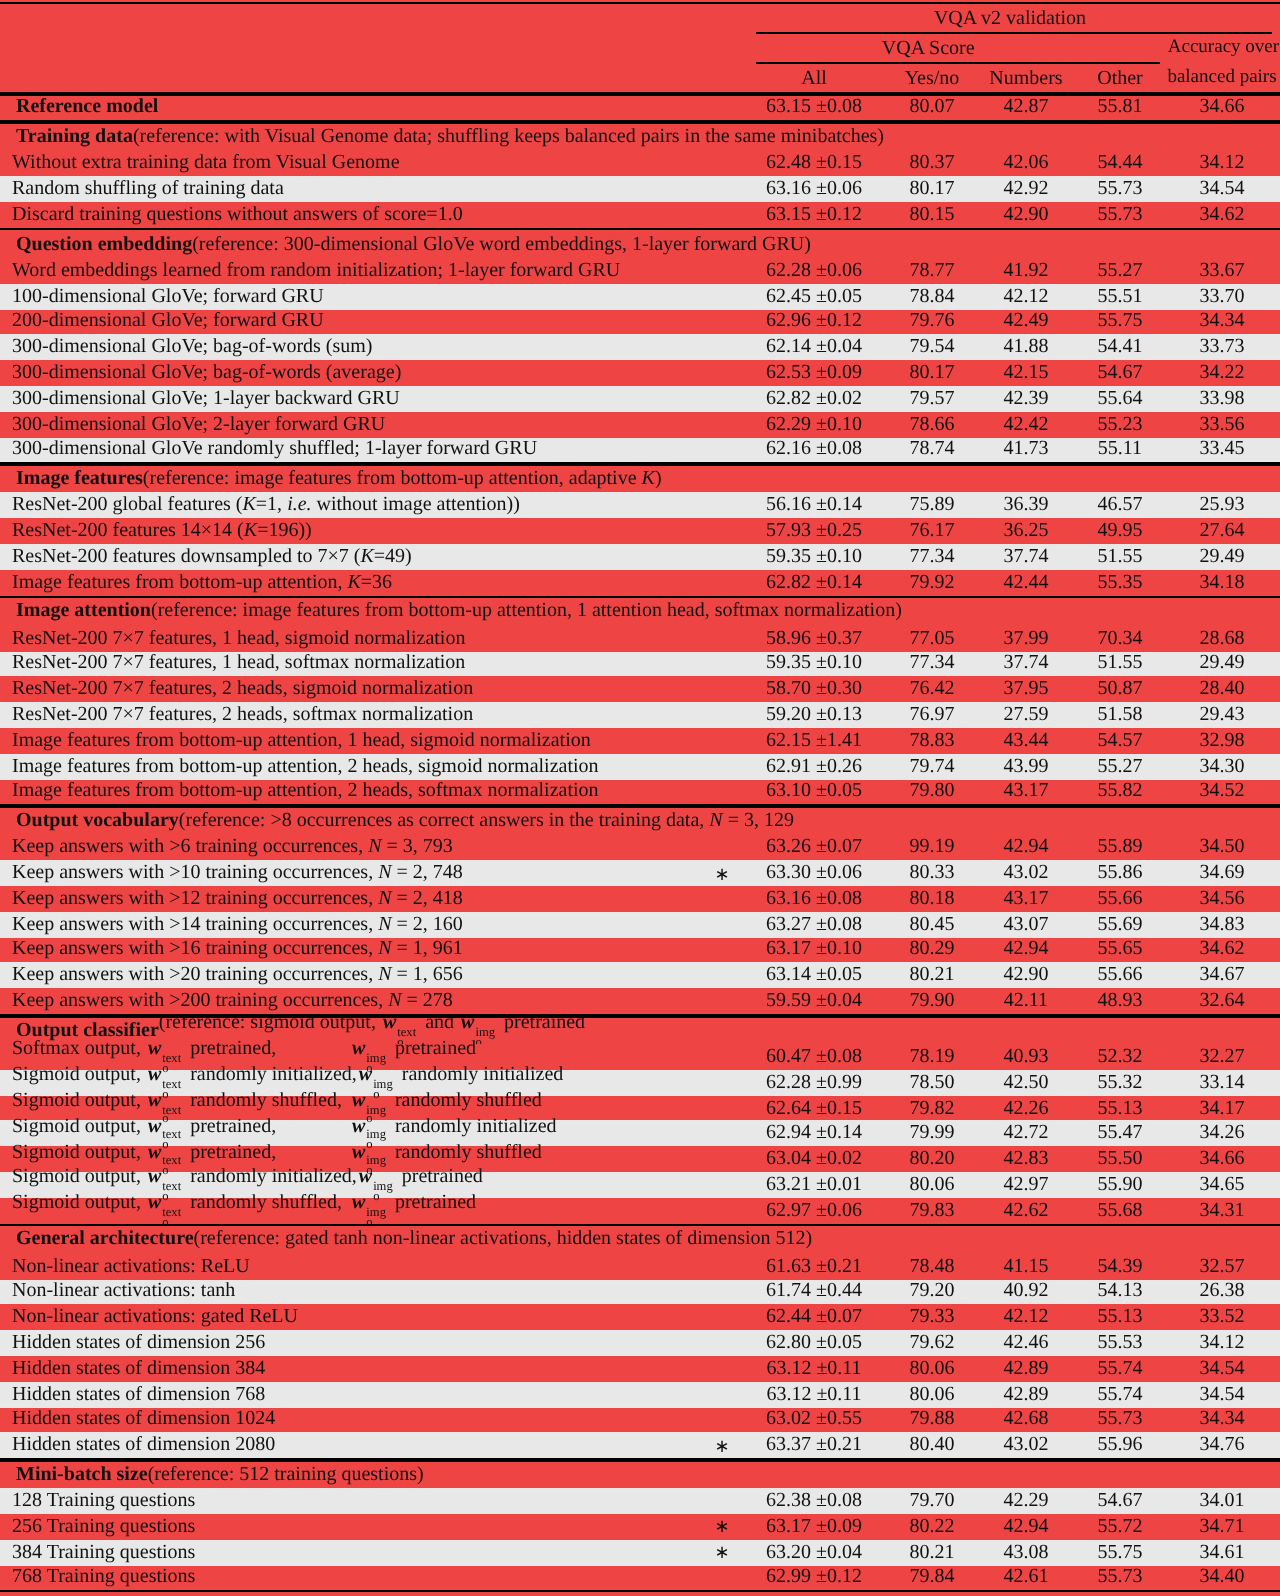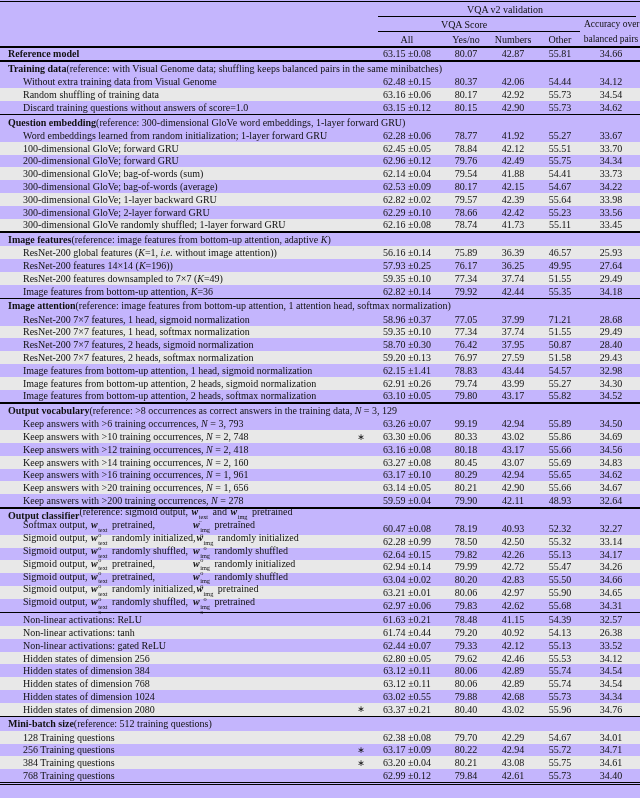--- a/index.html
+++ b/index.html
@@ -1,35 +1,35 @@
 <!DOCTYPE html>
 <html><head>
 <meta charset="utf-8">
 <style>
   html,body{margin:0;padding:0;background:#ffffff;}
-  .page{width:640px;height:798px;background:#c4b5fd;color:#111111;
+  .page{width:640px;height:798px;background:#ef4444;color:#111111;
         font-family:"Liberation Serif", serif;font-size:10px;overflow:hidden;}
   .toprule{height:1px;background:#000;margin-top:1px;}
   .midrule{height:1.6px;background:#000;}
   .secrule{height:1.6px;background:#000;}
   .botrule{height:3.6px;border-top:1.6px solid #000;border-bottom:1px solid #000;box-sizing:border-box;}
   .hrow{display:flex;align-items:center;height:14px;}
   .spacer370{width:370px;}
   .spacer352{width:352px;}
   .spacer18{width:18px;}
   .groupcell{width:270px;text-align:center;}
   .scorecell{width:212px;text-align:center;}
   .acccell{width:58px;text-align:center;font-size:9.5px;white-space:nowrap;margin-left:16px;}
   .rule{height:1px;background:#000;}
   .rule-group{margin-left:378px;width:258px;}
   .rule-score{margin-left:378px;width:202px;}
   .row{display:flex;align-items:center;height:12.8px;}
   .row.shaded{background:#e8e8e8;}
   .row.bold .c-label{font-weight:bold;}
-  .c-label{width:352px;padding-left:23px;box-sizing:border-box;white-space:nowrap;overflow:hidden;}
+  .c-label{width:352px;padding-left:6px;box-sizing:border-box;white-space:nowrap;overflow:hidden;}
   .c-label.flush{padding-left:8px;}
   .c-star{width:18px;text-align:center;font-size:9px;}
   .c-v{text-align:center;white-space:nowrap;}
   .c-all{width:74px;}
   .c-yn{width:44px;}
   .c-num{width:50px;}
   .c-oth{width:44px;}
   .c-acc{width:58px;}
   .acc2{font-size:9.5px;}
   .sechead{display:flex;align-items:center;height:13.5px;padding-left:8px;white-space:nowrap;overflow:hidden;}
@@ -234,21 +234,21 @@
       <div class="sechead">
         <b>Image attention</b>
         <span class="note"> (reference: image features from bottom-up attention, 1 attention head, softmax normalization)</span>
       </div>
       <div class="row">
         <div class="c-label">ResNet-200 7×7 features, 1 head, sigmoid normalization</div>
         <div class="c-star"></div>
         <div class="c-v c-all">58.96 ±0.37</div>
         <div class="c-v c-yn">77.05</div>
         <div class="c-v c-num">37.99</div>
-        <div class="c-v c-oth">71.21</div>
+        <div class="c-v c-oth">70.34</div>
         <div class="c-v c-acc">28.68</div>
       </div>
       <div class="row shaded">
         <div class="c-label">ResNet-200 7×7 features, 1 head, softmax normalization</div>
         <div class="c-star"></div>
         <div class="c-v c-all">59.35 ±0.10</div>
         <div class="c-v c-yn">77.34</div>
         <div class="c-v c-num">37.74</div>
         <div class="c-v c-oth">51.55</div>
         <div class="c-v c-acc">29.49</div>
@@ -476,20 +476,24 @@
               <span>o</span>
             </span> pretrained</span></div>
         <div class="c-star"></div>
         <div class="c-v c-all">62.97 ±0.06</div>
         <div class="c-v c-yn">79.83</div>
         <div class="c-v c-num">42.62</div>
         <div class="c-v c-oth">55.68</div>
         <div class="c-v c-acc">34.31</div>
       </div>
       <div class="secrule"></div>
+      <div class="sechead">
+        <b>General architecture</b>
+        <span class="note"> (reference: gated tanh non-linear activations, hidden states of dimension 512)</span>
+      </div>
       <div class="row">
         <div class="c-label">Non-linear activations: ReLU</div>
         <div class="c-star"></div>
         <div class="c-v c-all">61.63 ±0.21</div>
         <div class="c-v c-yn">78.48</div>
         <div class="c-v c-num">41.15</div>
         <div class="c-v c-oth">54.39</div>
         <div class="c-v c-acc">32.57</div>
       </div>
       <div class="row shaded">

